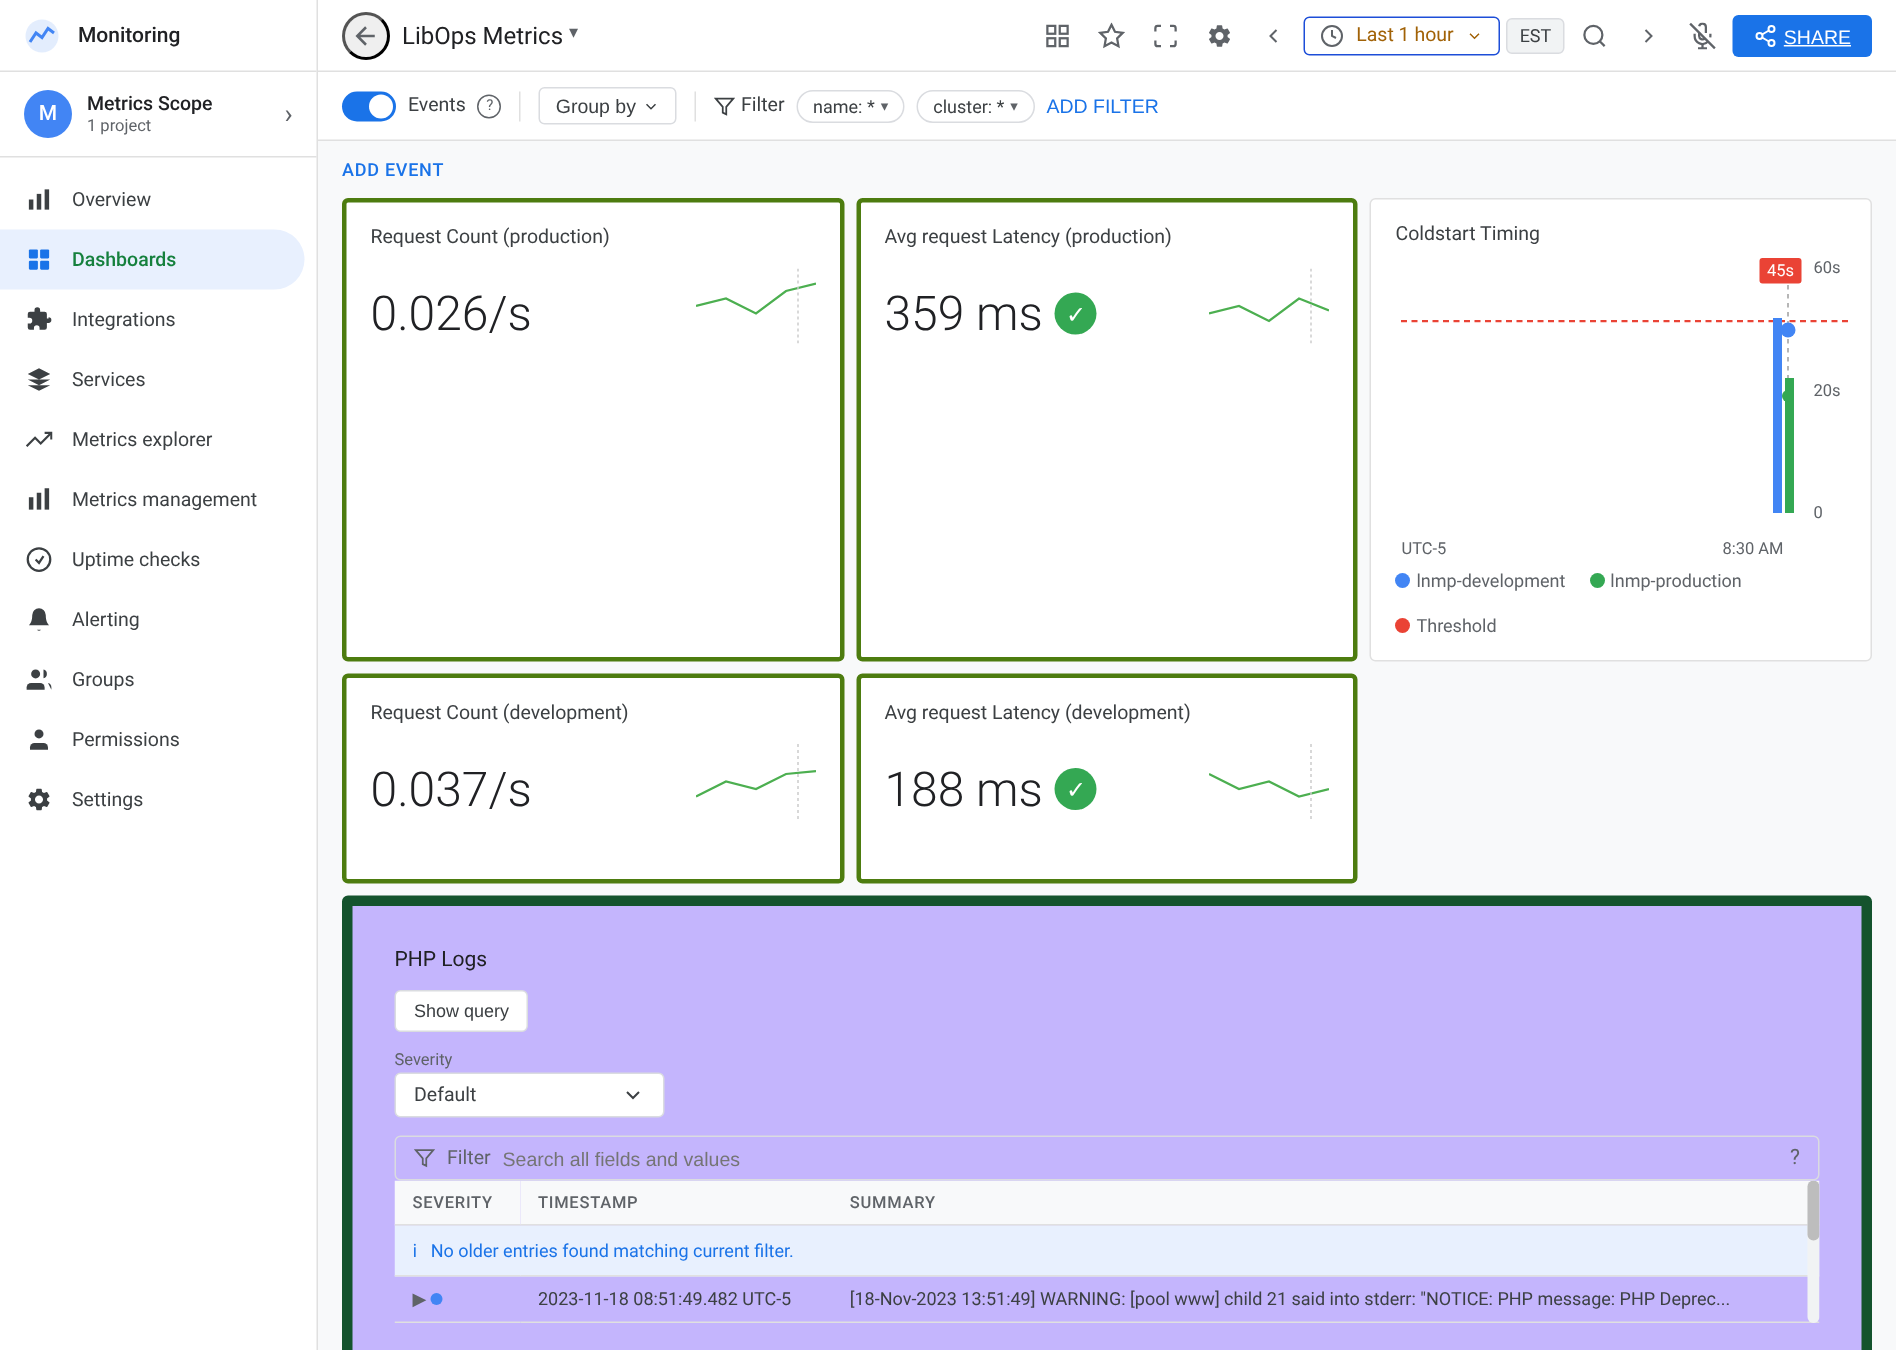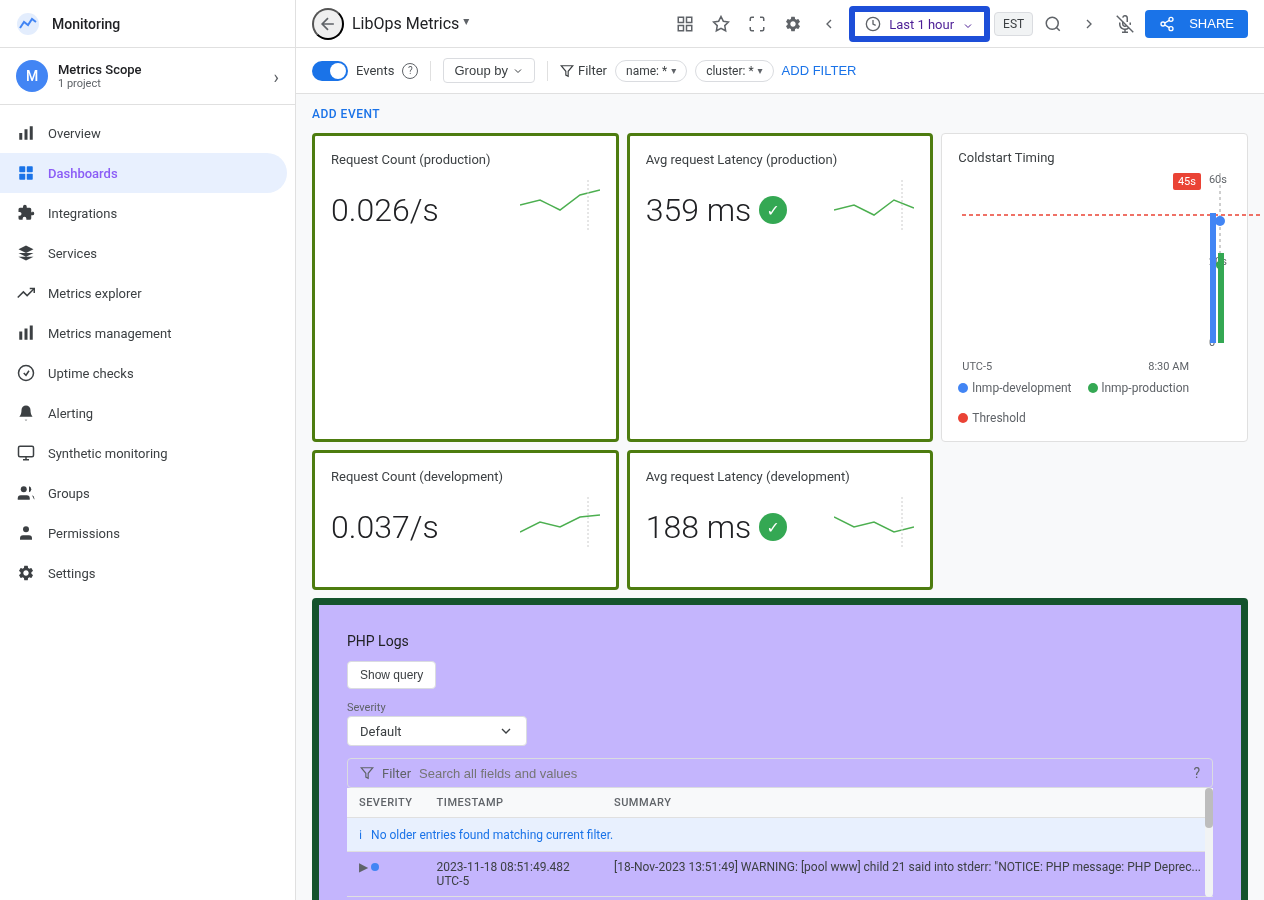--- a/index.html
+++ b/index.html
@@ -1,49 +1,49 @@
 <!DOCTYPE html>
 <html><head>
   <meta charset="utf-8">
   <style>
     * { box-sizing: border-box; margin: 0; padding: 0; }
     body { font-family: 'Google Sans', Roboto, Arial, sans-serif; font-size: 13px; background: #f8f9fa; color: #202124; display: flex; height: 900px; overflow: hidden; }
 
     
-    .sidebar { width: 296px; background: #fff; border-right: 1px solid #e0e0e0; display: flex; flex-direction: column; flex-shrink: 0; }
+    .sidebar { width: 212px; background: #fff; border-right: 1px solid #e0e0e0; display: flex; flex-direction: column; flex-shrink: 0; }
     .sidebar-header { display: flex; align-items: center; gap: 12px; padding: 12px 16px; height: 48px; border-bottom: 1px solid #e0e0e0; }
     .sidebar-logo { width: 24px; height: 24px; }
 
     .sidebar-scope { display: flex; align-items: center; padding: 12px 16px; gap: 10px; border-bottom: 1px solid #e0e0e0; }
     .scope-avatar { width: 32px; height: 32px; border-radius: 50%; background: #4285f4; color: #fff; display: flex; align-items: center; justify-content: center; font-size: 14px; font-weight: 500; }
     .scope-info { flex: 1; }
     .scope-name { font-size: 13px; font-weight: 500; color: #202124; }
     .scope-sub { font-size: 11px; color: #5f6368; }
     .scope-expand { color: #5f6368; cursor: pointer; font-size: 18px; }
 
     .sidebar-nav { padding: 8px 0; flex: 1; overflow-y: auto; }
     .nav-item { display: flex; align-items: center; gap: 12px; padding: 10px 16px; cursor: pointer; color: #3c4043; font-size: 13px; border-radius: 0 24px 24px 0; margin-right: 8px; }
-    .nav-item.active { background: #e8f0fe; color: #8b5cf6; font-weight: 500; }
+    .nav-item.active { background: #e8f0fe; color: #15803d; font-weight: 500; }
     .nav-item .nav-icon { width: 20px; height: 20px; display: flex; align-items: center; justify-content: center; color: inherit; flex-shrink: 0; }
     .nav-item.active .nav-icon { color: #1a73e8; }
 
     
     .main { flex: 1; display: flex; flex-direction: column; overflow: hidden; }
 
     
     .topbar { height: 48px; background: #fff; border-bottom: 1px solid #e0e0e0; display: flex; align-items: center; padding: 0 16px; gap: 8px; }
     .topbar-back { width: 32px; height: 32px; display: flex; align-items: center; justify-content: center; cursor: pointer; color: #5f6368; border-radius: 50%; }
     .topbar-title { font-size: 16px; font-weight: 400; color: #202124; display: flex; align-items: flex-start; gap: 4px; cursor: pointer; }
     .topbar-title .dropdown-arrow { font-size: 12px; color: #5f6368; }
     .topbar-spacer { flex: 1; }
     .topbar-actions { display: flex; align-items: center; gap: 4px; }
     .topbar-btn { width: 32px; height: 32px; display: flex; align-items: center; justify-content: center; cursor: pointer; color: #5f6368; border-radius: 50%; border: none; background: transparent; }
-    .time-selector { display: flex; align-items: flex-end; gap: 4px; border: 6px solid #1d4ed8; border-radius: 4px; padding: 4px 10px; cursor: pointer; font-size: 13px; color: #4c1d95; }
+    .time-selector { display: flex; align-items: center; gap: 4px; border: 1px solid #1d4ed8; border-radius: 4px; padding: 4px 10px; cursor: pointer; font-size: 13px; color: #a16207; }
     .est-badge { background: #f1f3f4; border: 1px solid #dadce0; border-radius: 4px; padding: 4px 8px; font-size: 12px; color: #3c4043; }
-    .share-btn { display: flex; align-items: flex-start; gap: 14px; background: #1a73e8; color: #fff; border: none; border-radius: 4px; padding: 6px 14px; cursor: pointer; font-size: 13px; font-weight: 500; }
+    .share-btn { display: flex; align-items: flex-end; gap: 4px; background: #1a73e8; color: #fff; border: none; border-radius: 4px; padding: 6px 14px; cursor: pointer; font-size: 13px; font-weight: 500; text-decoration: underline; }
 
     
     .filterbar { background: #fff; border-bottom: 1px solid #e0e0e0; padding: 10px 16px; display: flex; align-items: center; gap: 8px; }
     .events-toggle { display: flex; align-items: center; gap: 8px; }
     .toggle-switch { width: 36px; height: 20px; background: #1a73e8; border-radius: 10px; position: relative; cursor: pointer; }
     .toggle-switch::after { content: ''; position: absolute; width: 16px; height: 16px; background: #fff; border-radius: 50%; top: 2px; right: 2px; }
     .toggle-label { font-size: 13px; color: #3c4043; }
     .help-badge { width: 16px; height: 16px; border-radius: 50%; border: 1px solid #5f6368; display: flex; align-items: center; justify-content: center; font-size: 10px; color: #5f6368; cursor: pointer; }
     .filter-divider { width: 1px; height: 20px; background: #e0e0e0; margin: 0 4px; }
     .group-by-btn { display: flex; align-items: center; gap: 4px; border: 1px solid #dadce0; border-radius: 4px; padding: 4px 10px; cursor: pointer; font-size: 13px; color: #3c4043; background: #fff; }
@@ -194,30 +194,20 @@
 
     <div class="nav-item">
       <span class="nav-icon">
         <svg width="18" height="18" viewBox="0 0 24 24" fill="currentColor">
             <path d="M18 8A6 6 0 0 0 6 8c0 7-3 9-3 9h18s-3-2-3-9M13.73 21a2 2 0 0 1-3.46 0"></path>
           </svg>
       </span>
       <span>Alerting</span>
     </div>
 
-    <div class="nav-item">
-      <span class="nav-icon">
-        <svg width="18" height="18" viewBox="0 0 24 24" fill="none" stroke="currentColor" stroke-width="2">
-            <rect x="2" y="3" width="20" height="14" rx="2"></rect>
-            <line x1="8" y1="21" x2="16" y2="21"></line>
-            <line x1="12" y1="17" x2="12" y2="21"></line>
-          </svg>
-      </span>
-      <span>Synthetic monitoring</span>
-    </div>
 
     <div class="nav-item">
       <span class="nav-icon">
         <svg width="18" height="18" viewBox="0 0 24 24" fill="currentColor">
             <path d="M17 21v-2a4 4 0 0 0-4-4H5a4 4 0 0 0-4 4v2"></path>
             <circle cx="9" cy="7" r="4"></circle>
             <path d="M23 21v-2a4 4 0 0 0-3-3.87"></path>
             <path d="M16 3.13a4 4 0 0 1 0 7.75"></path>
           </svg>
       </span>

